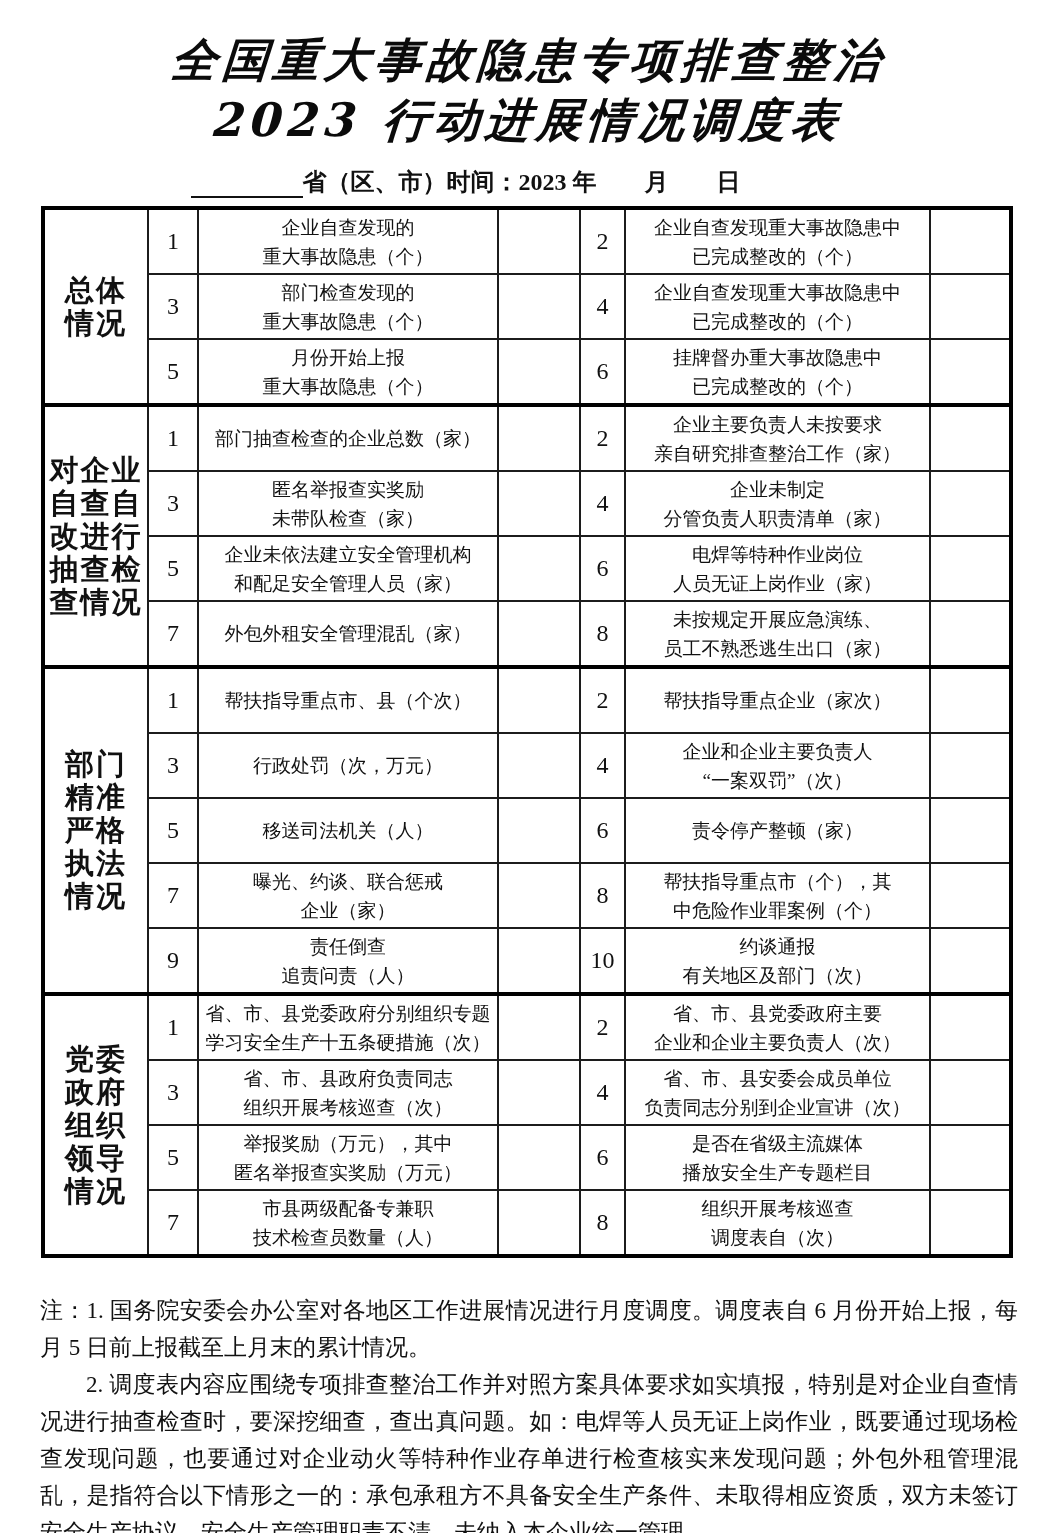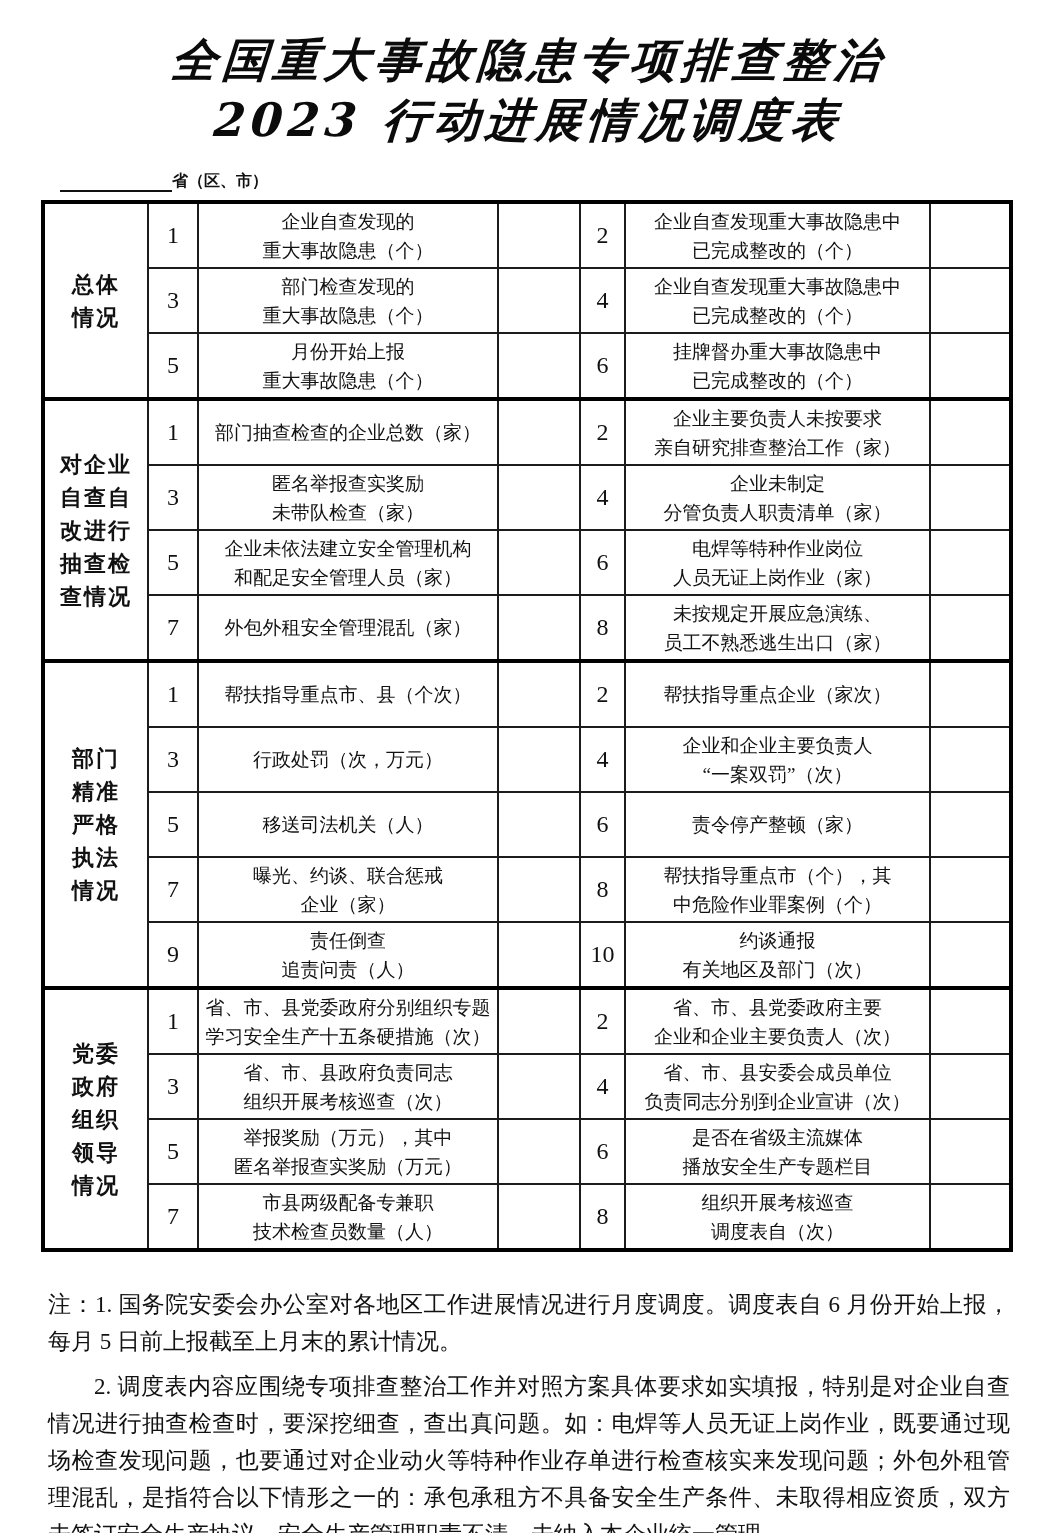--- a/index.html
+++ b/index.html
@@ -18,23 +18,23 @@
     font-family:"DejaVu Serif",serif;
     font-weight:700;font-style:italic;
     font-size:46px;line-height:60px;
     letter-spacing:5px;margin:0;
     transform:skewX(-4deg);
     color:#0b0b0b;
   }
 
   
   .meta-row{
-    display:flex;justify-content:space-between;align-items:flex-end;
+    display:flex;justify-content:center;align-items:flex-end;
     margin:16px 185px 6px 60px;
-    font-size:16px;font-weight:700;white-space:pre;
+    font-size:24px;font-weight:700;white-space:pre;
   }
   .blank-underline{
     display:inline-block;width:112px;
     border-bottom:2px solid #111;
     height:24px;vertical-align:bottom;
   }
 
   
   table.sched{
     border-collapse:collapse;table-layout:fixed;
@@ -49,49 +49,50 @@
   col.c-d2{width:305px;}
   col.c-v2{width:81px;}
   td{
     border:2px solid #1c1c1c;
     height:61px;padding:1px 3px;
     text-align:center;vertical-align:middle;
   }
   tr.sec-start td{border-top:4px solid #000;}
   td.cat{
     font-family:"Liberation Sans","DejaVu Sans",sans-serif;
-    font-weight:700;font-size:22px;line-height:33px;
+    font-weight:700;font-size:29px;line-height:33px;
     letter-spacing:2px;white-space:pre-line;
   }
   td.num{font-size:24px;}
   td.desc{
     font-size:19px;line-height:29px;white-space:pre-line;
   }
 
   
   .notes{
     margin:34px 38px 0 40px;
     font-size:23px;line-height:37px;
     text-align:justify;
   }
-  .notes p{margin:8px;}
+  .notes p{margin:0;}
   .notes p.indent{text-indent:2em;}
 </style>
 </head>
 <body>
 
 <div class="page">
 
   <div class="title-block">
     <p class="title-line">全国重大事故隐患专项排查整治</p>
     <p class="title-line">2023 行动进展情况调度表</p>
   </div>
 
   <div class="meta-row">
     <span><span class="blank-underline"></span><span>省（区、市）</span></span>
+    <span>时间：2023 年　　月　　日</span>
   </div>
 
   <table class="sched">
     <colgroup>
       <col class="c-cat">
         <col class="c-n1">
         <col class="c-d1">
         <col class="c-v1">
       <col class="c-n2">
         <col class="c-d2">

